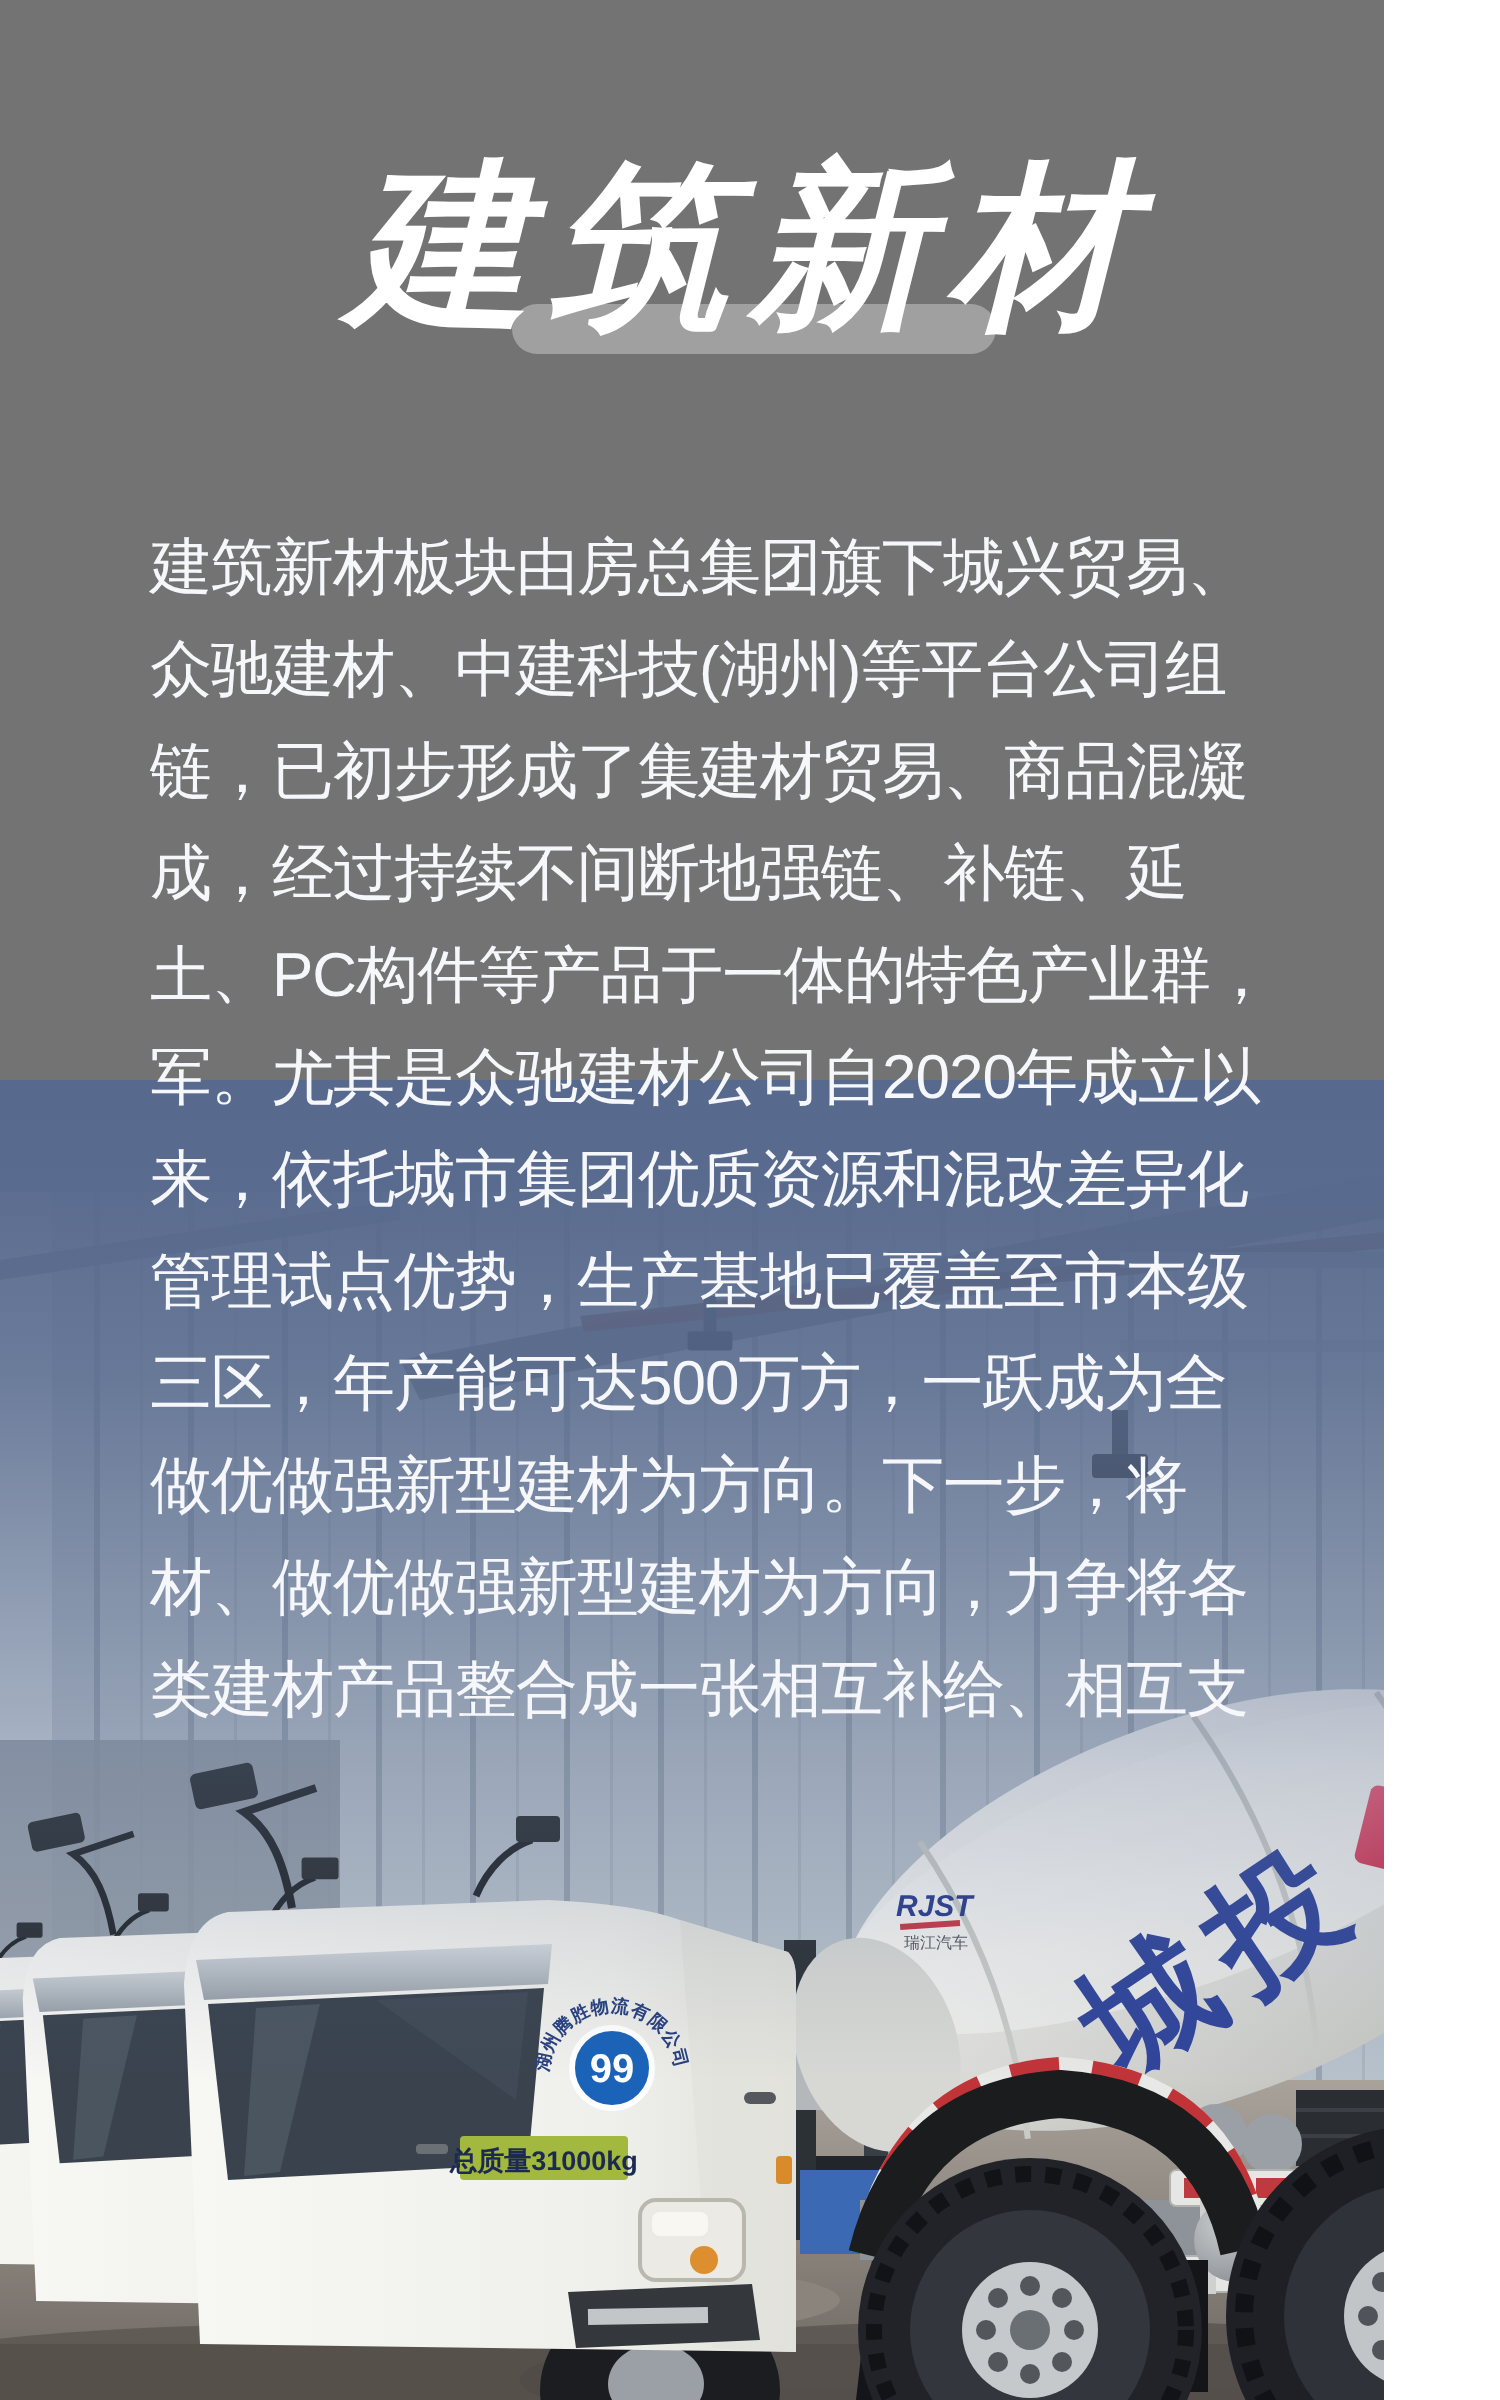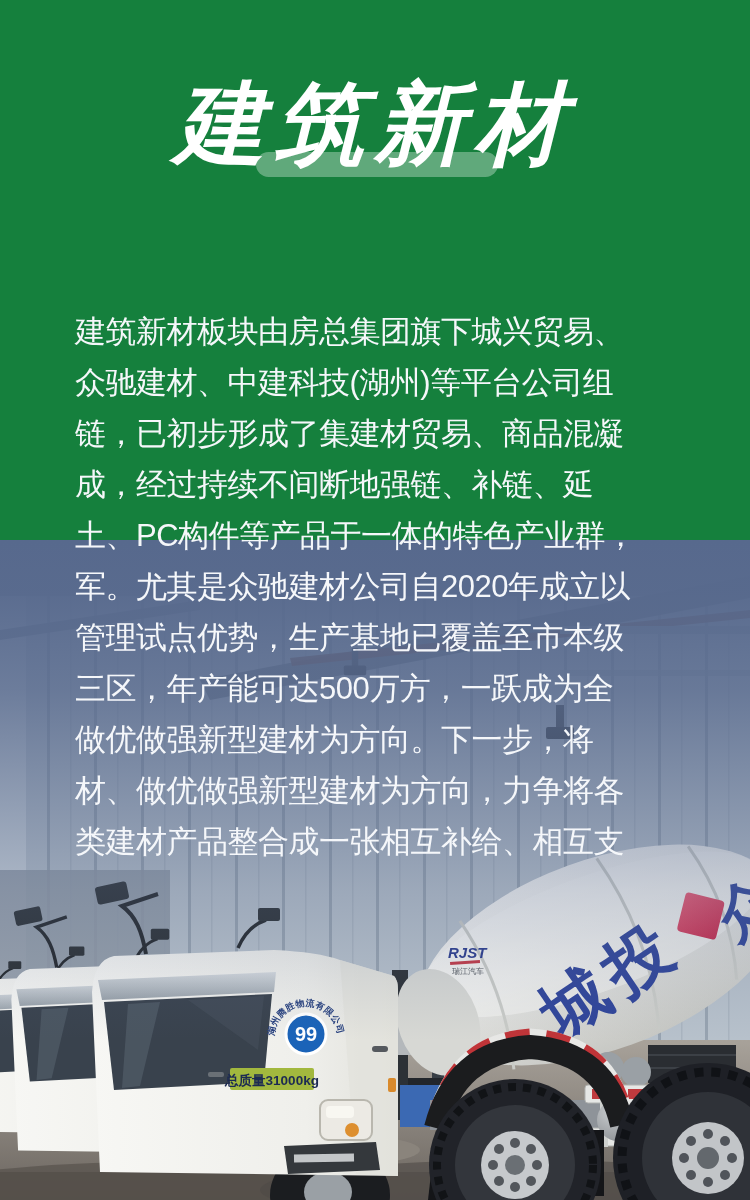--- a/index.html
+++ b/index.html
@@ -1,20 +1,20 @@
 <!DOCTYPE html>
 <html><head>
 <meta charset="utf-8">
 <style>
   html,body{margin:0;padding:0;}
   .page{
     position:relative;
-    width:750px;height:1200px;
+    width:692px;height:1200px;
     overflow:hidden;
-    background:#15803d;
+    background:#737373;
     font-family:"Liberation Sans",sans-serif;
   }
   
   .photo{
     position:absolute;left:0;top:540px;width:750px;height:660px;z-index:1;
   }
   
   .photo-overlay{
     position:absolute;left:0;top:540px;width:750px;height:500px;z-index:2;
     background:linear-gradient(180deg,
@@ -42,21 +42,20 @@
     font-style:italic;font-weight:bold;
     font-size:90px;line-height:130px;letter-spacing:10px;
     color:#ffffff;white-space:nowrap;
   }
   
   .intro{
     position:absolute;left:75px;top:258px;width:640px;z-index:3;
     color:#f5f7fa;
     font-size:31px;line-height:51px;letter-spacing:-0.5px;
     font-weight:400;
-    margin-top:48px;
   }
   .intro .line{white-space:nowrap;}
 </style>
 </head>
 <body>
 
 <div class="page">
 
   <svg class="photo" viewBox="0 0 750 660" xmlns="http://www.w3.org/2000/svg">
     <defs>
@@ -267,20 +266,21 @@
     <div class="page-title">建筑新材</div>
   </div>
 
   <div class="intro">
     <div class="line">建筑新材板块由房总集团旗下城兴贸易、</div>
     <div class="line">众驰建材、中建科技(湖州)等平台公司组</div>
     <div class="line">链，已初步形成了集建材贸易、商品混凝</div>
     <div class="line">成，经过持续不间断地强链、补链、延</div>
     <div class="line">土、PC构件等产品于一体的特色产业群，</div>
     <div class="line">军。尤其是众驰建材公司自2020年成立以</div>
+    <div class="line">来，依托城市集团优质资源和混改差异化</div>
     <div class="line">管理试点优势，生产基地已覆盖至市本级</div>
     <div class="line">三区，年产能可达500万方，一跃成为全</div>
     <div class="line">做优做强新型建材为方向。下一步，将</div>
     <div class="line">材、做优做强新型建材为方向，力争将各</div>
     <div class="line">类建材产品整合成一张相互补给、相互支</div>
   </div>
 
 </div>
 
 </body></html>

